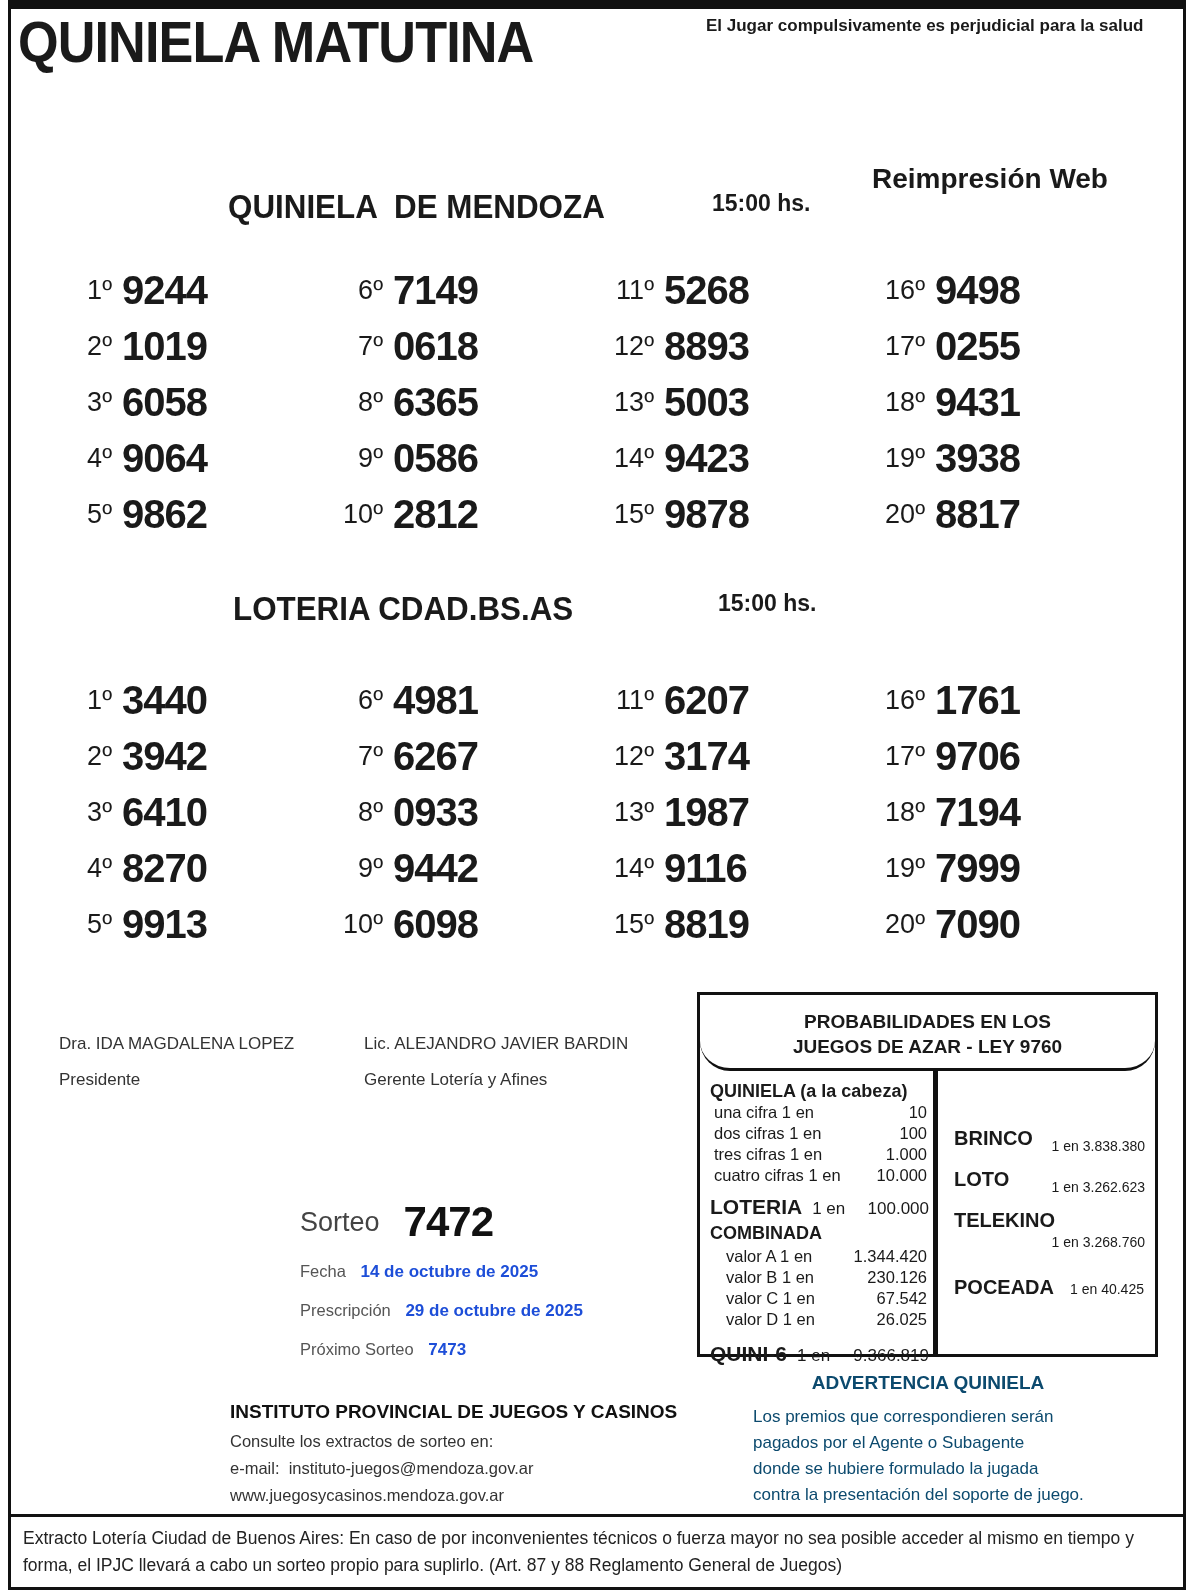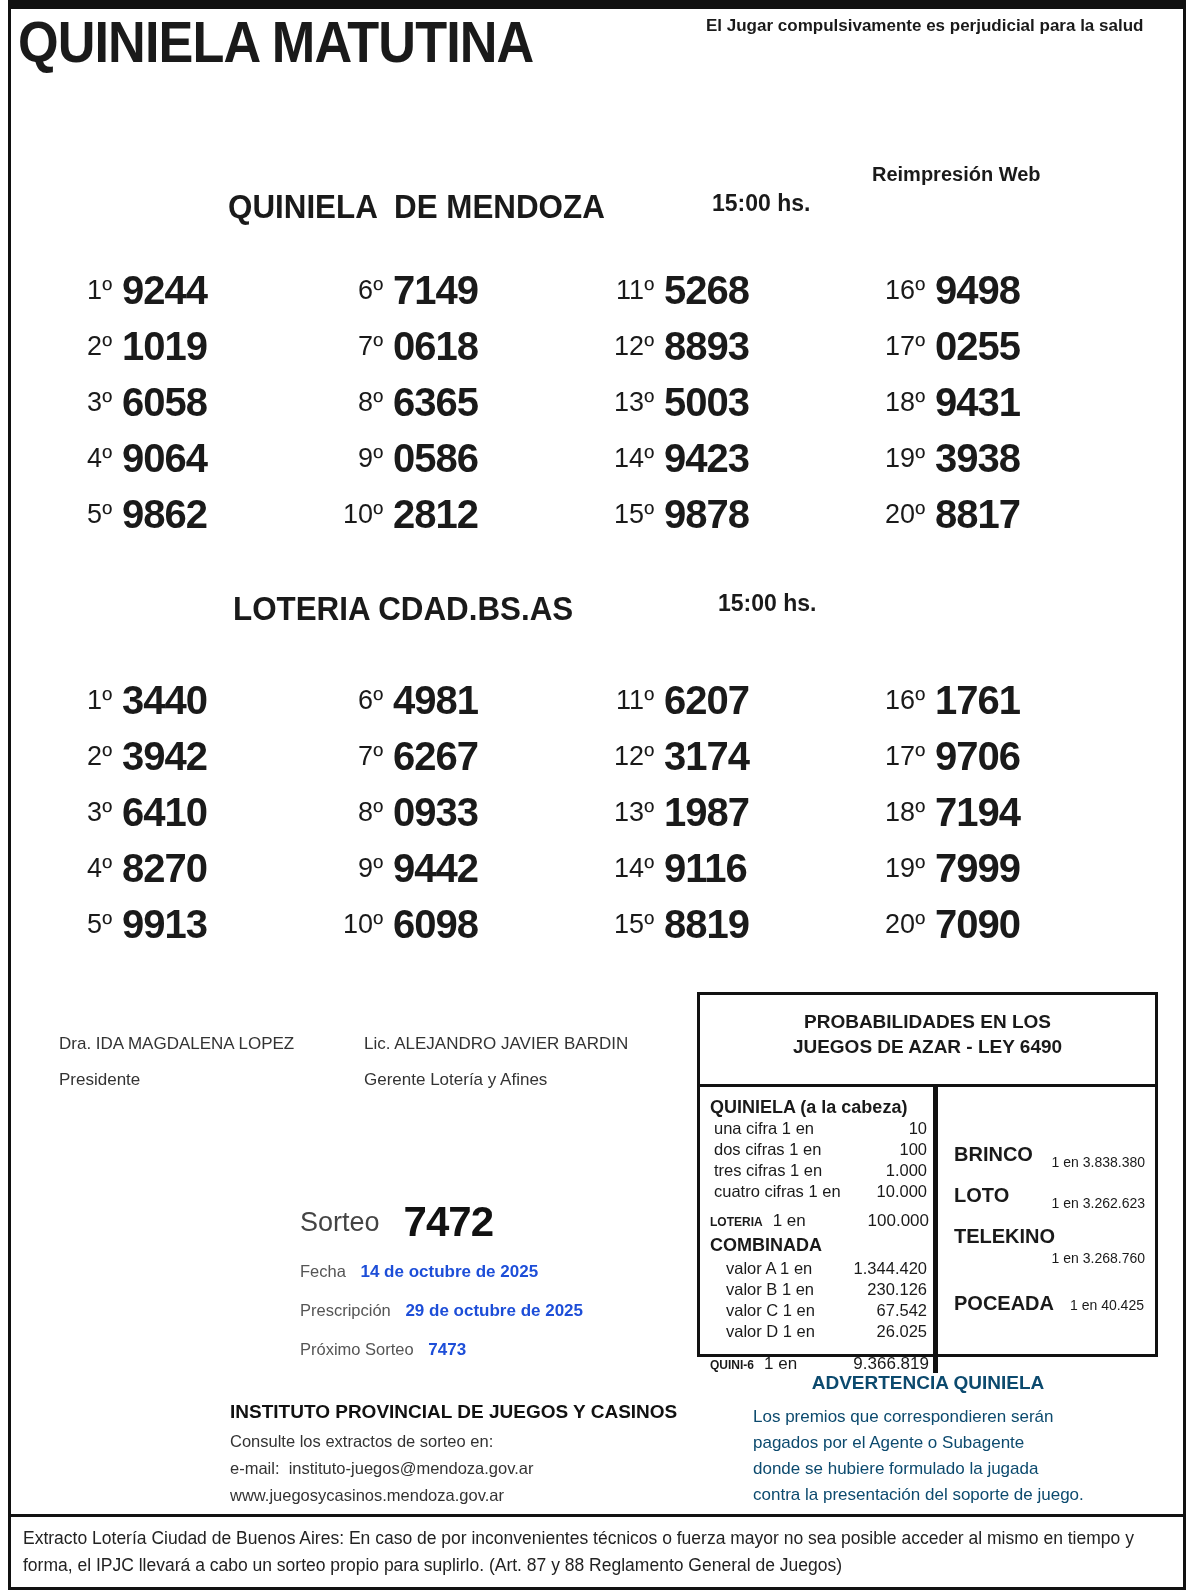--- a/index.html
+++ b/index.html
@@ -7,48 +7,48 @@
         font-family:"Liberation Sans",sans-serif;color:#1a1a1a;}
   .frame{position:absolute;left:8px;top:0;width:1178px;height:1586px;box-sizing:border-box;
          border-left:3px solid #111;border-right:3px solid #111;border-top:9px solid #111;}
   
   .main-title{position:absolute;left:18px;top:8px;font-size:58px;font-weight:bold;letter-spacing:-1px;
               transform:scaleX(.9);transform-origin:left top;white-space:pre;}
   .warning{position:absolute;left:706px;top:16px;width:470px;font-size:17px;font-weight:bold;}
   
   .sec-title{position:absolute;font-size:33px;font-weight:bold;white-space:pre;transform:scaleX(.95);transform-origin:left top;}
   .sec-time{position:absolute;font-size:23px;font-weight:bold;}
-  .reprint{position:absolute;left:872px;top:163px;font-size:20px;font-weight:bold;}
+  .reprint{position:absolute;left:872px;top:163px;font-size:28px;font-weight:bold;}
   
   .grid{position:absolute;left:56px;width:1084px;display:grid;grid-auto-flow:column;
         grid-template-rows:repeat(5,56px);grid-template-columns:repeat(4,1fr);}
   .cell{display:flex;align-items:center;}
   .pos{width:56px;text-align:right;font-size:27px;margin-right:10px;flex:none;}
   .num{font-size:40px;font-weight:bold;letter-spacing:-1px;}
   
   .officials{position:absolute;left:59px;top:1034px;width:620px;display:flex;font-size:17px;color:#333;}
   .official{width:305px;}
   .official .role{margin-top:16px;}
   
   .draw{position:absolute;left:300px;top:1198px;font-size:16.5px;color:#555;}
   .draw .sorteo-row{display:flex;align-items:center;margin-bottom:16px;}
   .draw .sorteo-label{font-size:27px;color:#444;margin-right:24px;}
   .draw .sorteo-num{font-size:42px;font-weight:bold;color:#111;letter-spacing:-1px;}
   .draw .drow{margin-bottom:19px;}
   .draw .dval{font-weight:bold;color:#1d4ed8;margin-left:10px;font-size:17px;}
   
   .prob{position:absolute;left:697px;top:992px;width:461px;height:365px;box-sizing:border-box;border:3px solid #111;}
-  .prob-head{height:92px;box-sizing:border-box;border-bottom:3px solid #111;text-align:center;
-             padding-top:14px;font-size:19px;font-weight:bold;line-height:25px;}
+  .prob-head{height:76px;box-sizing:border-box;border-bottom:3px solid #111;text-align:center;
+             padding-top:14px;font-size:19px;font-weight:bold;line-height:25px;border-radius:30px;}
   .prob-body{display:flex;height:286px;}
   .pleft{width:238px;flex:none;box-sizing:border-box;border-right:5px solid #111;padding-top:10px;}
   .pheading{font-weight:bold;font-size:18px;padding-left:10px;}
   .prow{display:flex;justify-content:space-between;font-size:16.5px;line-height:21px;padding:0 6px 0 14px;}
   .bigrow{display:flex;align-items:baseline;font-size:17px;padding:0 4px 0 10px;margin-top:9px;}
-  .bigrow .bname{font-weight:bold;font-size:12px;margin-right:10px;}
+  .bigrow .bname{font-weight:bold;font-size:21px;margin-right:10px;}
   .bigrow .bunit{margin-right:8px;}
   .bigrow .bval{margin-left:auto;}
   .comb-head{font-weight:bold;font-size:18px;padding-left:10px;margin-top:4px;margin-bottom:2px;}
   .comb .prow{padding-left:26px;}
   .quini{margin-top:12px;}
   .pright{flex:1;padding:56px 10px 0 16px;box-sizing:border-box;}
   .game{margin-bottom:14px;}
   .gname{font-weight:bold;font-size:20px;display:inline-block;}
   .gval{display:block;text-align:right;font-size:14px;margin-top:-12px;}
   .game:nth-child(3) .gval{margin-top:2px;}
@@ -309,21 +309,21 @@
     </div>
     <div class="drow">
       <span>Próximo Sorteo</span>
       <span class="dval">7473</span>
     </div>
   </div>
 
   <div class="prob">
     <div class="prob-head">
       <div>PROBABILIDADES EN LOS</div>
-      <div>JUEGOS DE AZAR - LEY 6490</div>
+      <div>JUEGOS DE AZAR - LEY 9760</div>
     </div>
     <div class="prob-body">
       <div class="pleft">
         <div class="pheading">QUINIELA (a la cabeza)</div>
         <div id="quiniela-rows">
   <div class="prow">
     <span class="plabel">una cifra  1 en</span>
     <span class="pval">10</span>
   </div>
 

